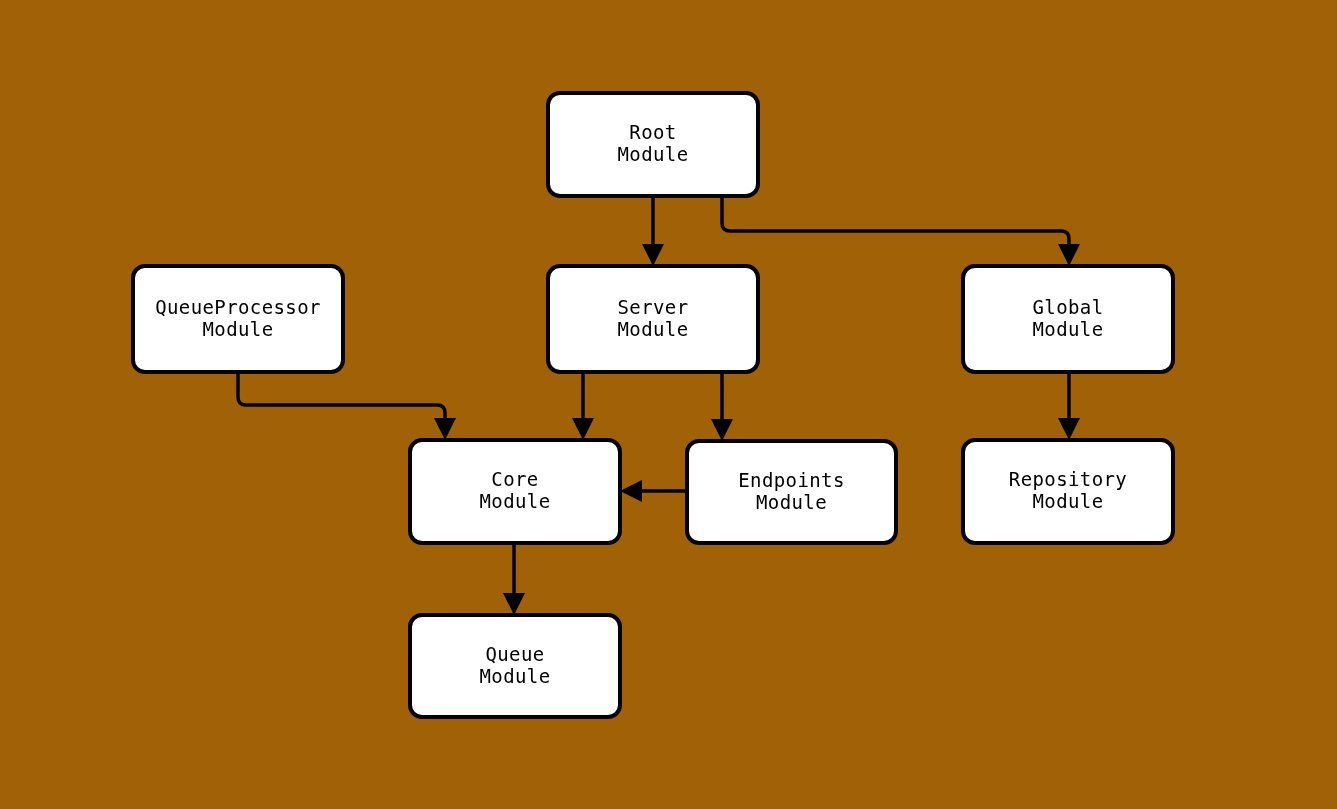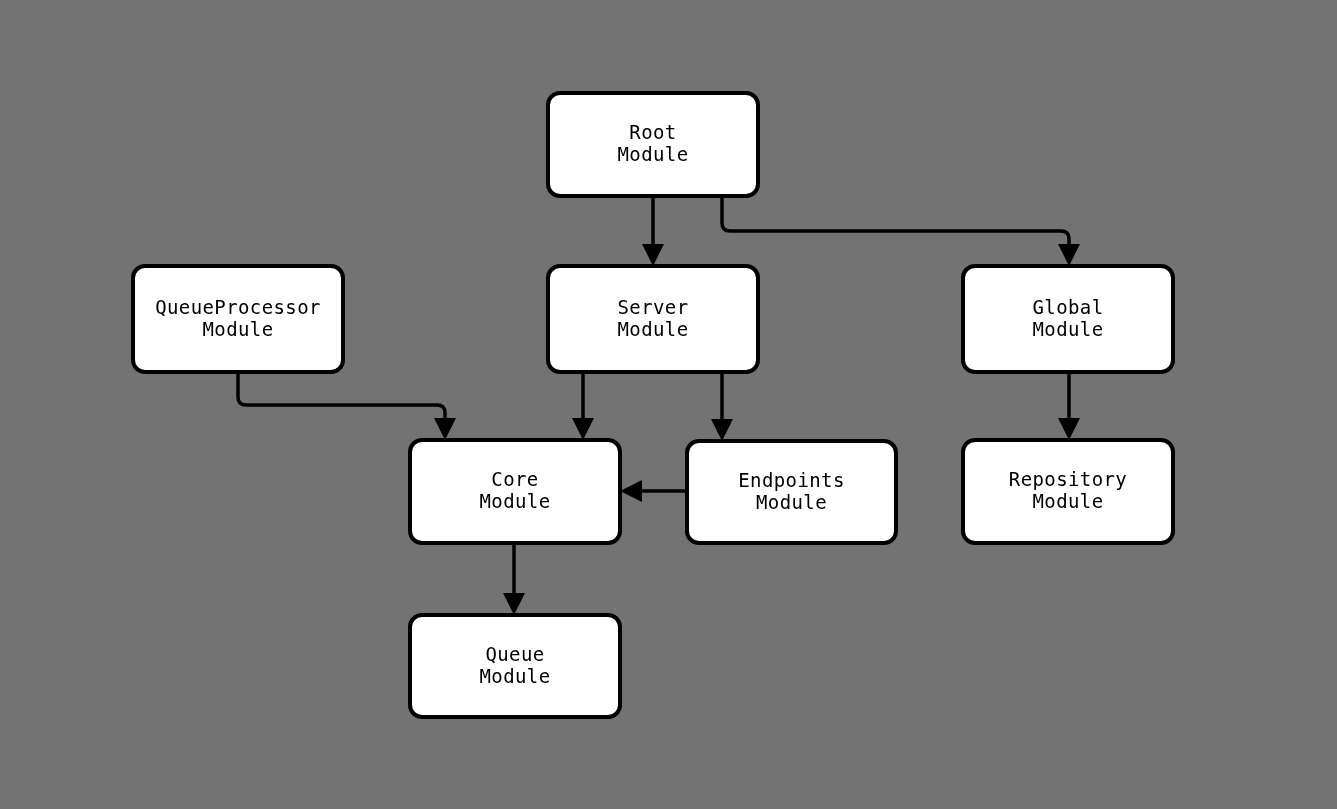--- a/index.html
+++ b/index.html
@@ -11,21 +11,21 @@
   body {
     width: 1337px;
     height: 809px;
     font-family: "DejaVu Sans Mono", "Liberation Mono", monospace;
     overflow: hidden;
   }
   #diagram-root {
     position: relative;
     width: 1337px;
     height: 809px;
-    background: #737373;
+    background: #a16207;
   }
   svg.graph {
     position: absolute;
     top: 0;
     left: 0;
     width: 1337px;
     height: 809px;
     display: block;
   }
   .node-box {

